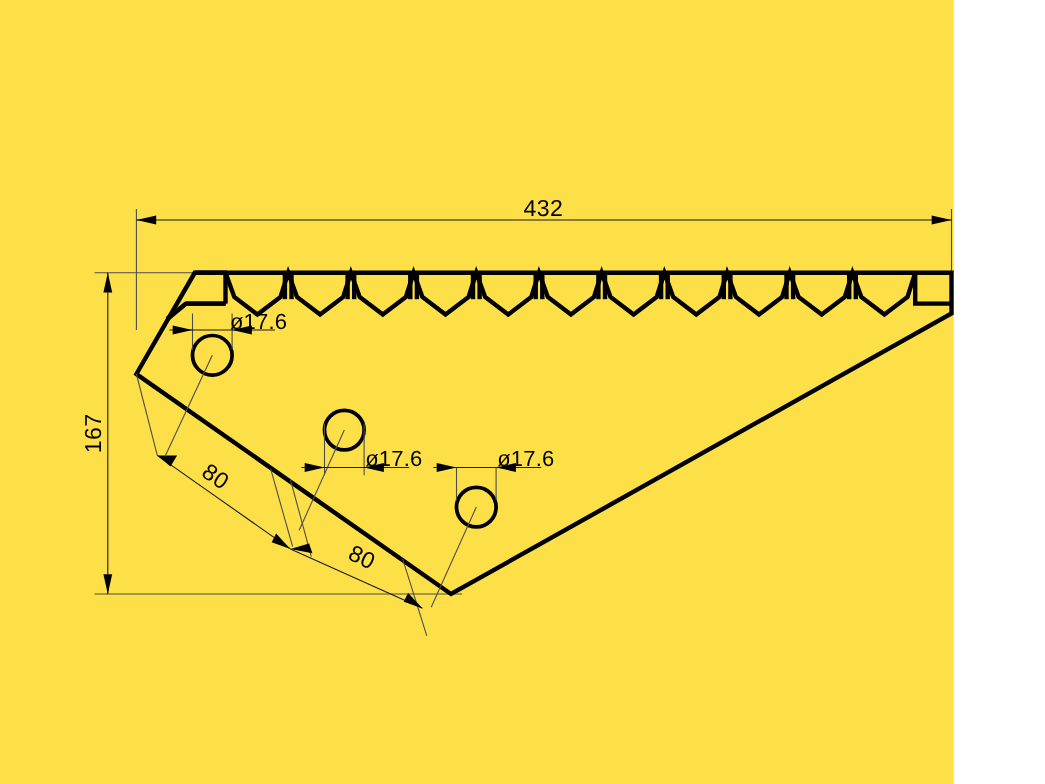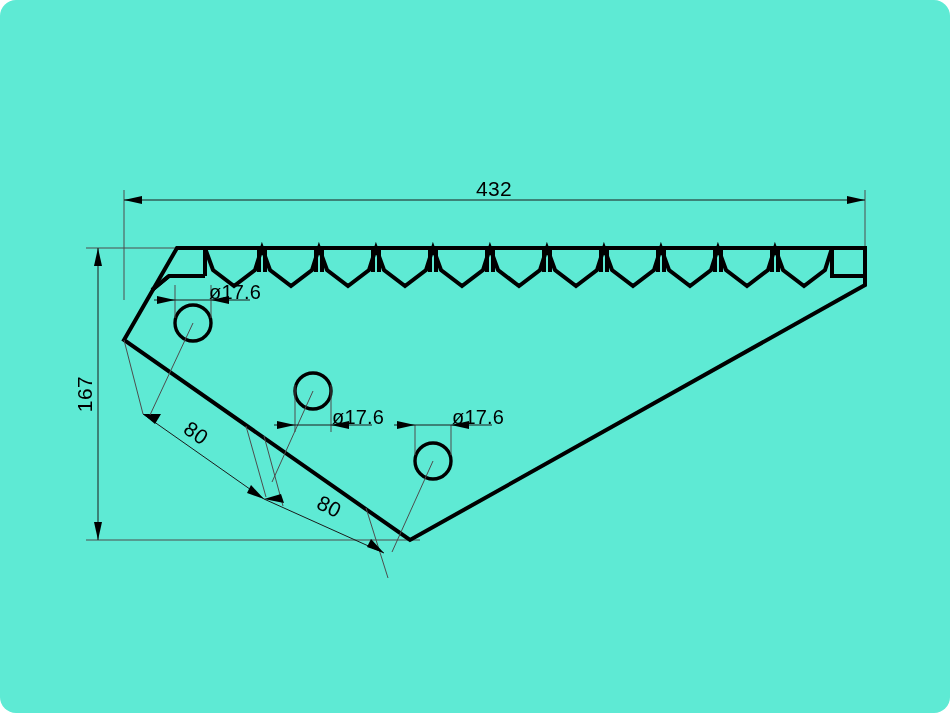--- a/index.html
+++ b/index.html
@@ -8,24 +8,23 @@
     background: #ffffff;
   }
   body {
     width: 950px;
     height: 713px;
     font-family: "Liberation Sans", sans-serif;
     overflow: hidden;
   }
   #drawing-root {
     position: relative;
-    width: 950px;
+    width: 867px;
     height: 713px;
-    background: #5eead4;
-    border-radius: 16px;
+    background: #fde047;
   }
   svg#cad {
     display: block;
     width: 950px;
     height: 713px;
   }
   .part-outline {
     fill: none;
     stroke: #000000;
     stroke-width: 4;

